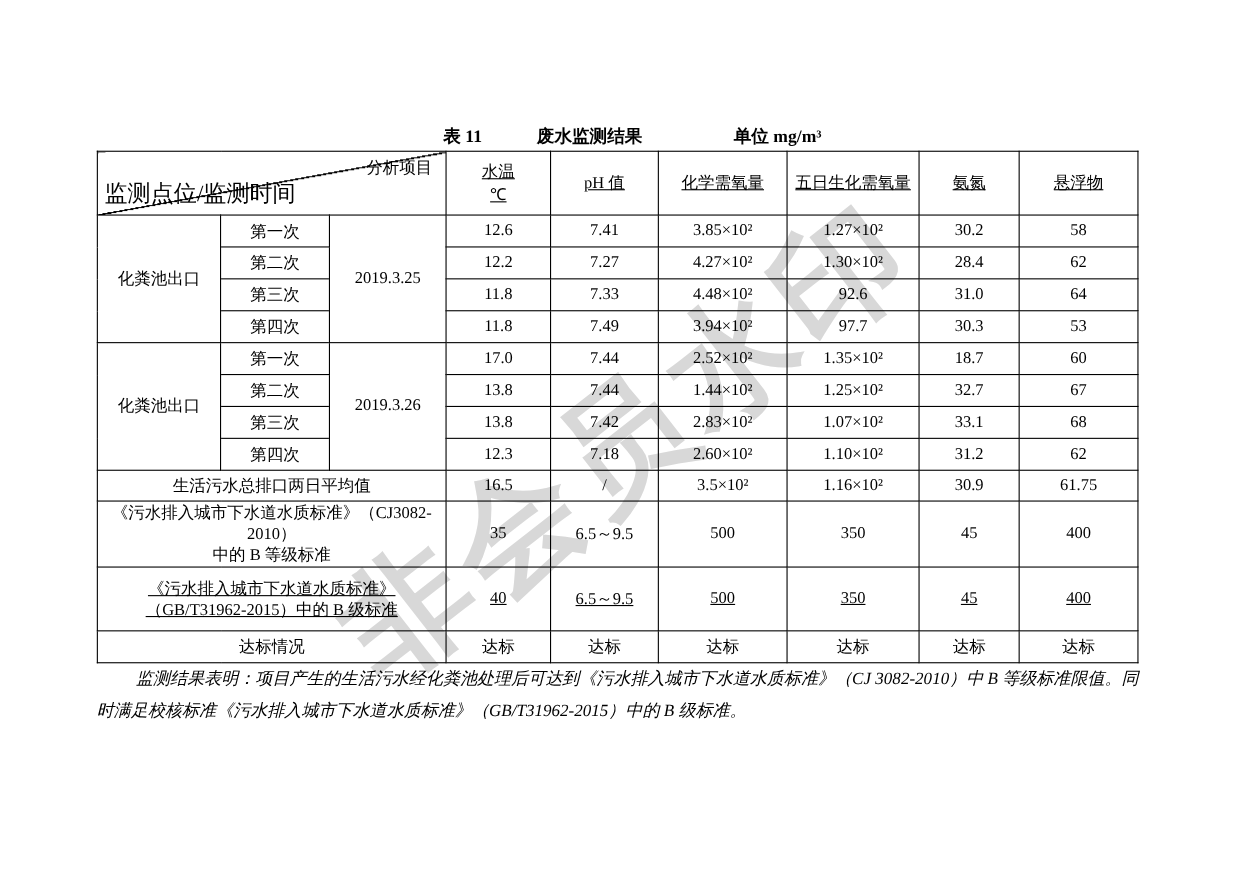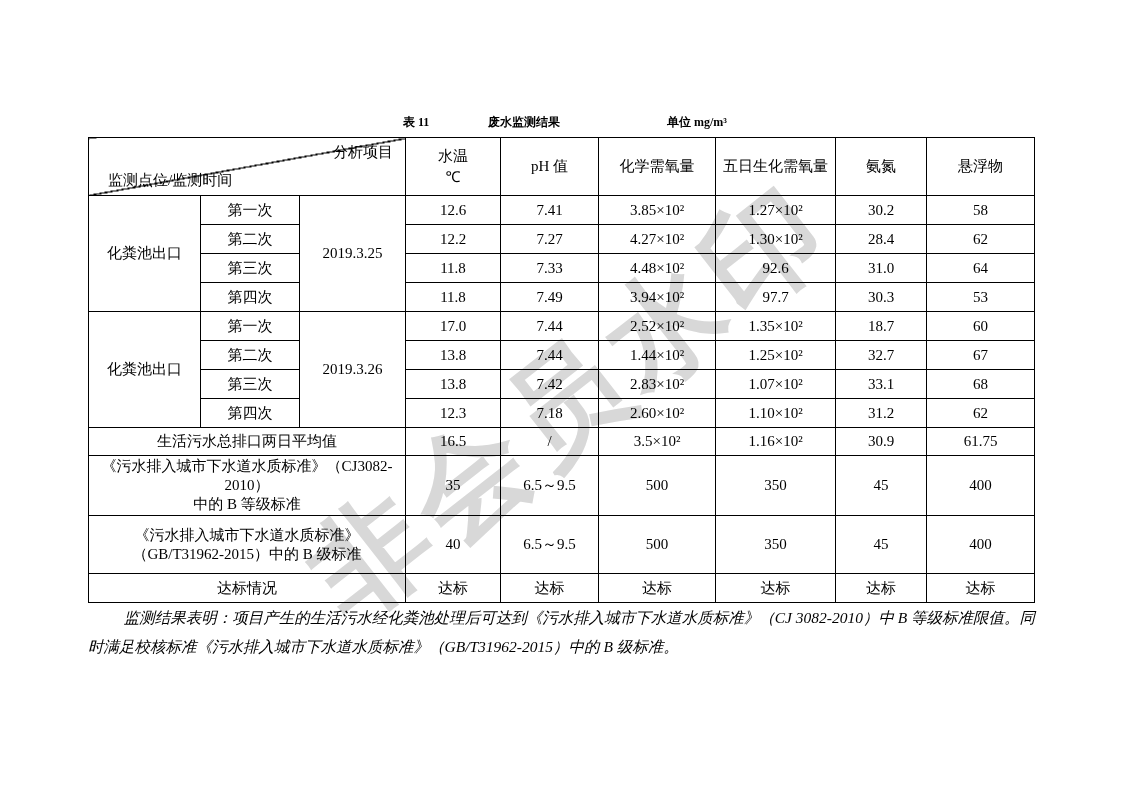--- a/index.html
+++ b/index.html
@@ -8,41 +8,41 @@
   .page { position:relative; width:1122px; height:793px; overflow:hidden; background:#fff; }
 
   .watermark {
     position:absolute; left:205px; top:325px; width:720px; height:140px;
     text-align:center; font-size:116px; font-weight:700; color:#d8d8d8;
     letter-spacing:8px; transform:rotate(-38deg); transform-origin:center;
     z-index:0; white-space:nowrap; user-select:none;
   }
 
   .titlebar { position:absolute; left:88px; top:114px; width:946px; height:23px; z-index:2; }
-  .titlebar span { position:absolute; font-weight:700; font-size:12px; white-space:nowrap; }
+  .titlebar span { position:absolute; font-weight:700; font-size:16px; white-space:nowrap; }
   .t-no   { left:315px; }
   .t-main { left:400px; }
   .t-unit { left:567px;margin-left:12px; }
 
   table.mon { position:absolute; left:88px; top:137px; width:946px; z-index:1;
     border-collapse:collapse; table-layout:fixed; background:transparent; }
   table.mon td {
     border:1px solid #000; text-align:center; vertical-align:middle;
     font-size:15px; padding:1px 2px; white-space:pre-line; overflow:hidden;
   }
-  tr.h58 { height:58px; } tr.r29 { height:29px; } tr.r28 { height:28px; }
+  tr.h58 { height:58px;text-decoration:underline; } tr.r29 { height:29px; } tr.r28 { height:28px; }
   tr.h57 { height:57px;margin-top:43px; }
 
   td.corner { position:relative; padding:0;
     background-image:linear-gradient(to bottom right,
       transparent calc(50% - 0.7px), #000 calc(50% - 0.7px),
       #000 calc(50% + 0.7px), transparent calc(50% + 0.7px));
   }
   td.corner .c-top    { position:absolute; top:5px;  right:12px; font-size:15px; }
-  td.corner .c-bottom { position:absolute; bottom:5px; left:19px; font-size:15px; }
+  td.corner .c-bottom { position:absolute; bottom:5px; left:6px; font-size:21px; }
 
   .note { position:absolute; left:88px; top:603px; width:952px; z-index:1;
     font-size:15.5px; line-height:29px; text-indent:2.3em; text-align:left;font-style:italic; }
 </style>
 </head>
 <body>
 
 <div class="page">
 
   <div class="watermark">非会员水印</div>

